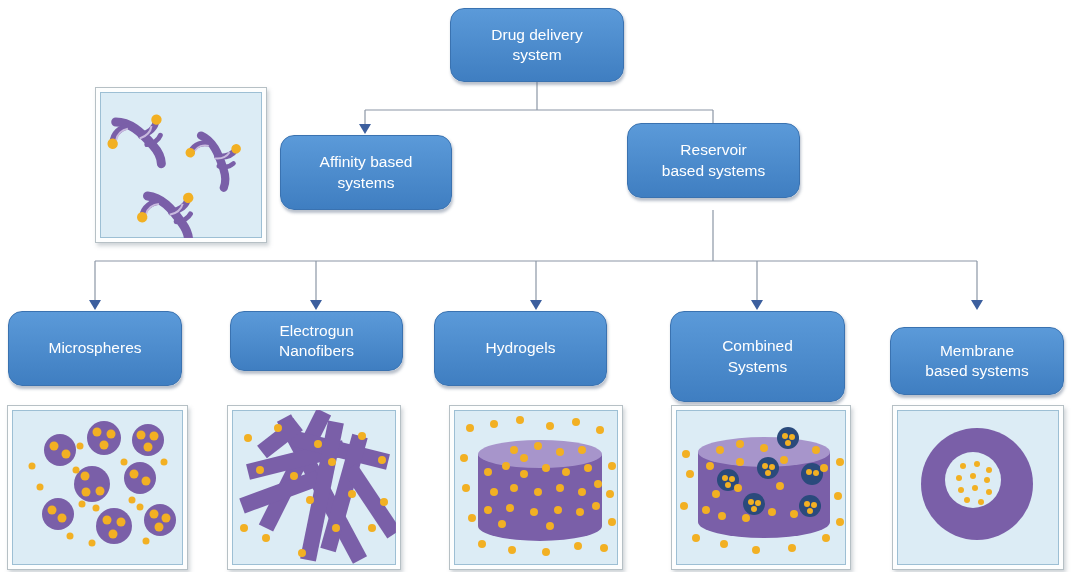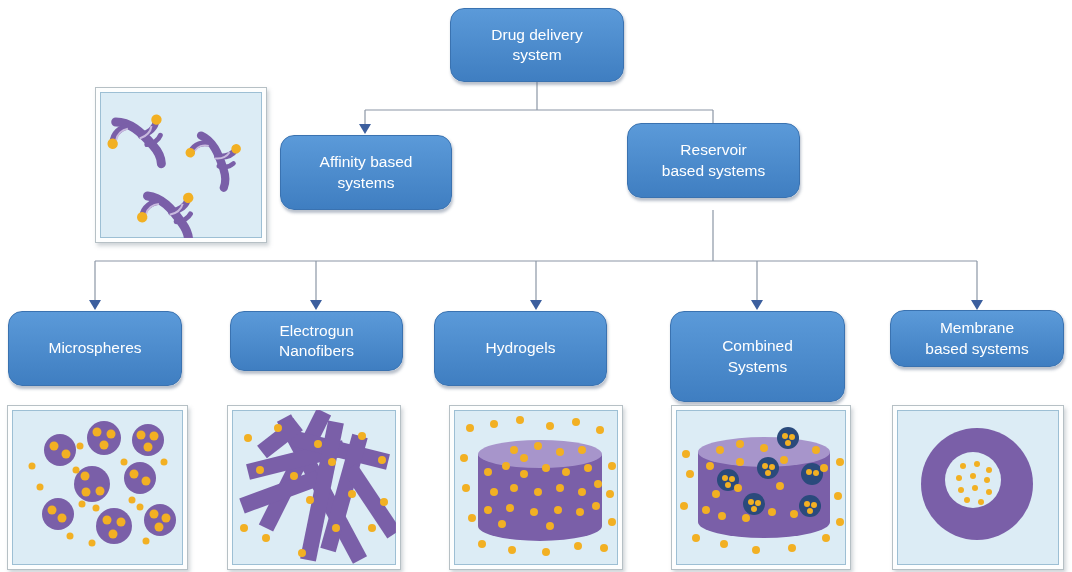--- a/index.html
+++ b/index.html
@@ -78,21 +78,21 @@
   </div>
   <div class="node pad-mid" style="left:230px;top:311px;width:173px;height:60px">
     <span>Electrogun Nanofibers</span>
   </div>
   <div class="node pad-mid" style="left:434px;top:311px;width:173px;height:75px">
     <span>Hydrogels</span>
   </div>
   <div class="node pad-combined" style="left:670px;top:311px;width:175px;height:91px">
     <span>Combined Systems</span>
   </div>
-  <div class="node pad-membrane" style="left:890px;top:310px;width:174px;height:57px">
+  <div class="node pad-membrane" style="left:890px;top:327px;width:174px;height:68px">
     <span>Membrane based systems</span>
   </div>
 
   <div class="panel" style="left:95px;top:87px;width:172px;height:156px">
     <svg width="162" height="146" viewBox="0 0 162 146">
       <rect x="0.5" y="0.5" width="161" height="145" fill="var(--panel-bg)" stroke="var(--panel-border)"></rect>
       <defs>
         <g id="antibody">
           <path d="M0,2 C14,0 26,8 40,20 C46,25 50,31 51,37" fill="none" stroke="var(--purple)" stroke-width="9" stroke-linecap="round"></path>
           <path d="M14,4 C5,7 -1,14 0,23" fill="none" stroke="var(--purple)" stroke-width="6.5" stroke-linecap="round"></path>

